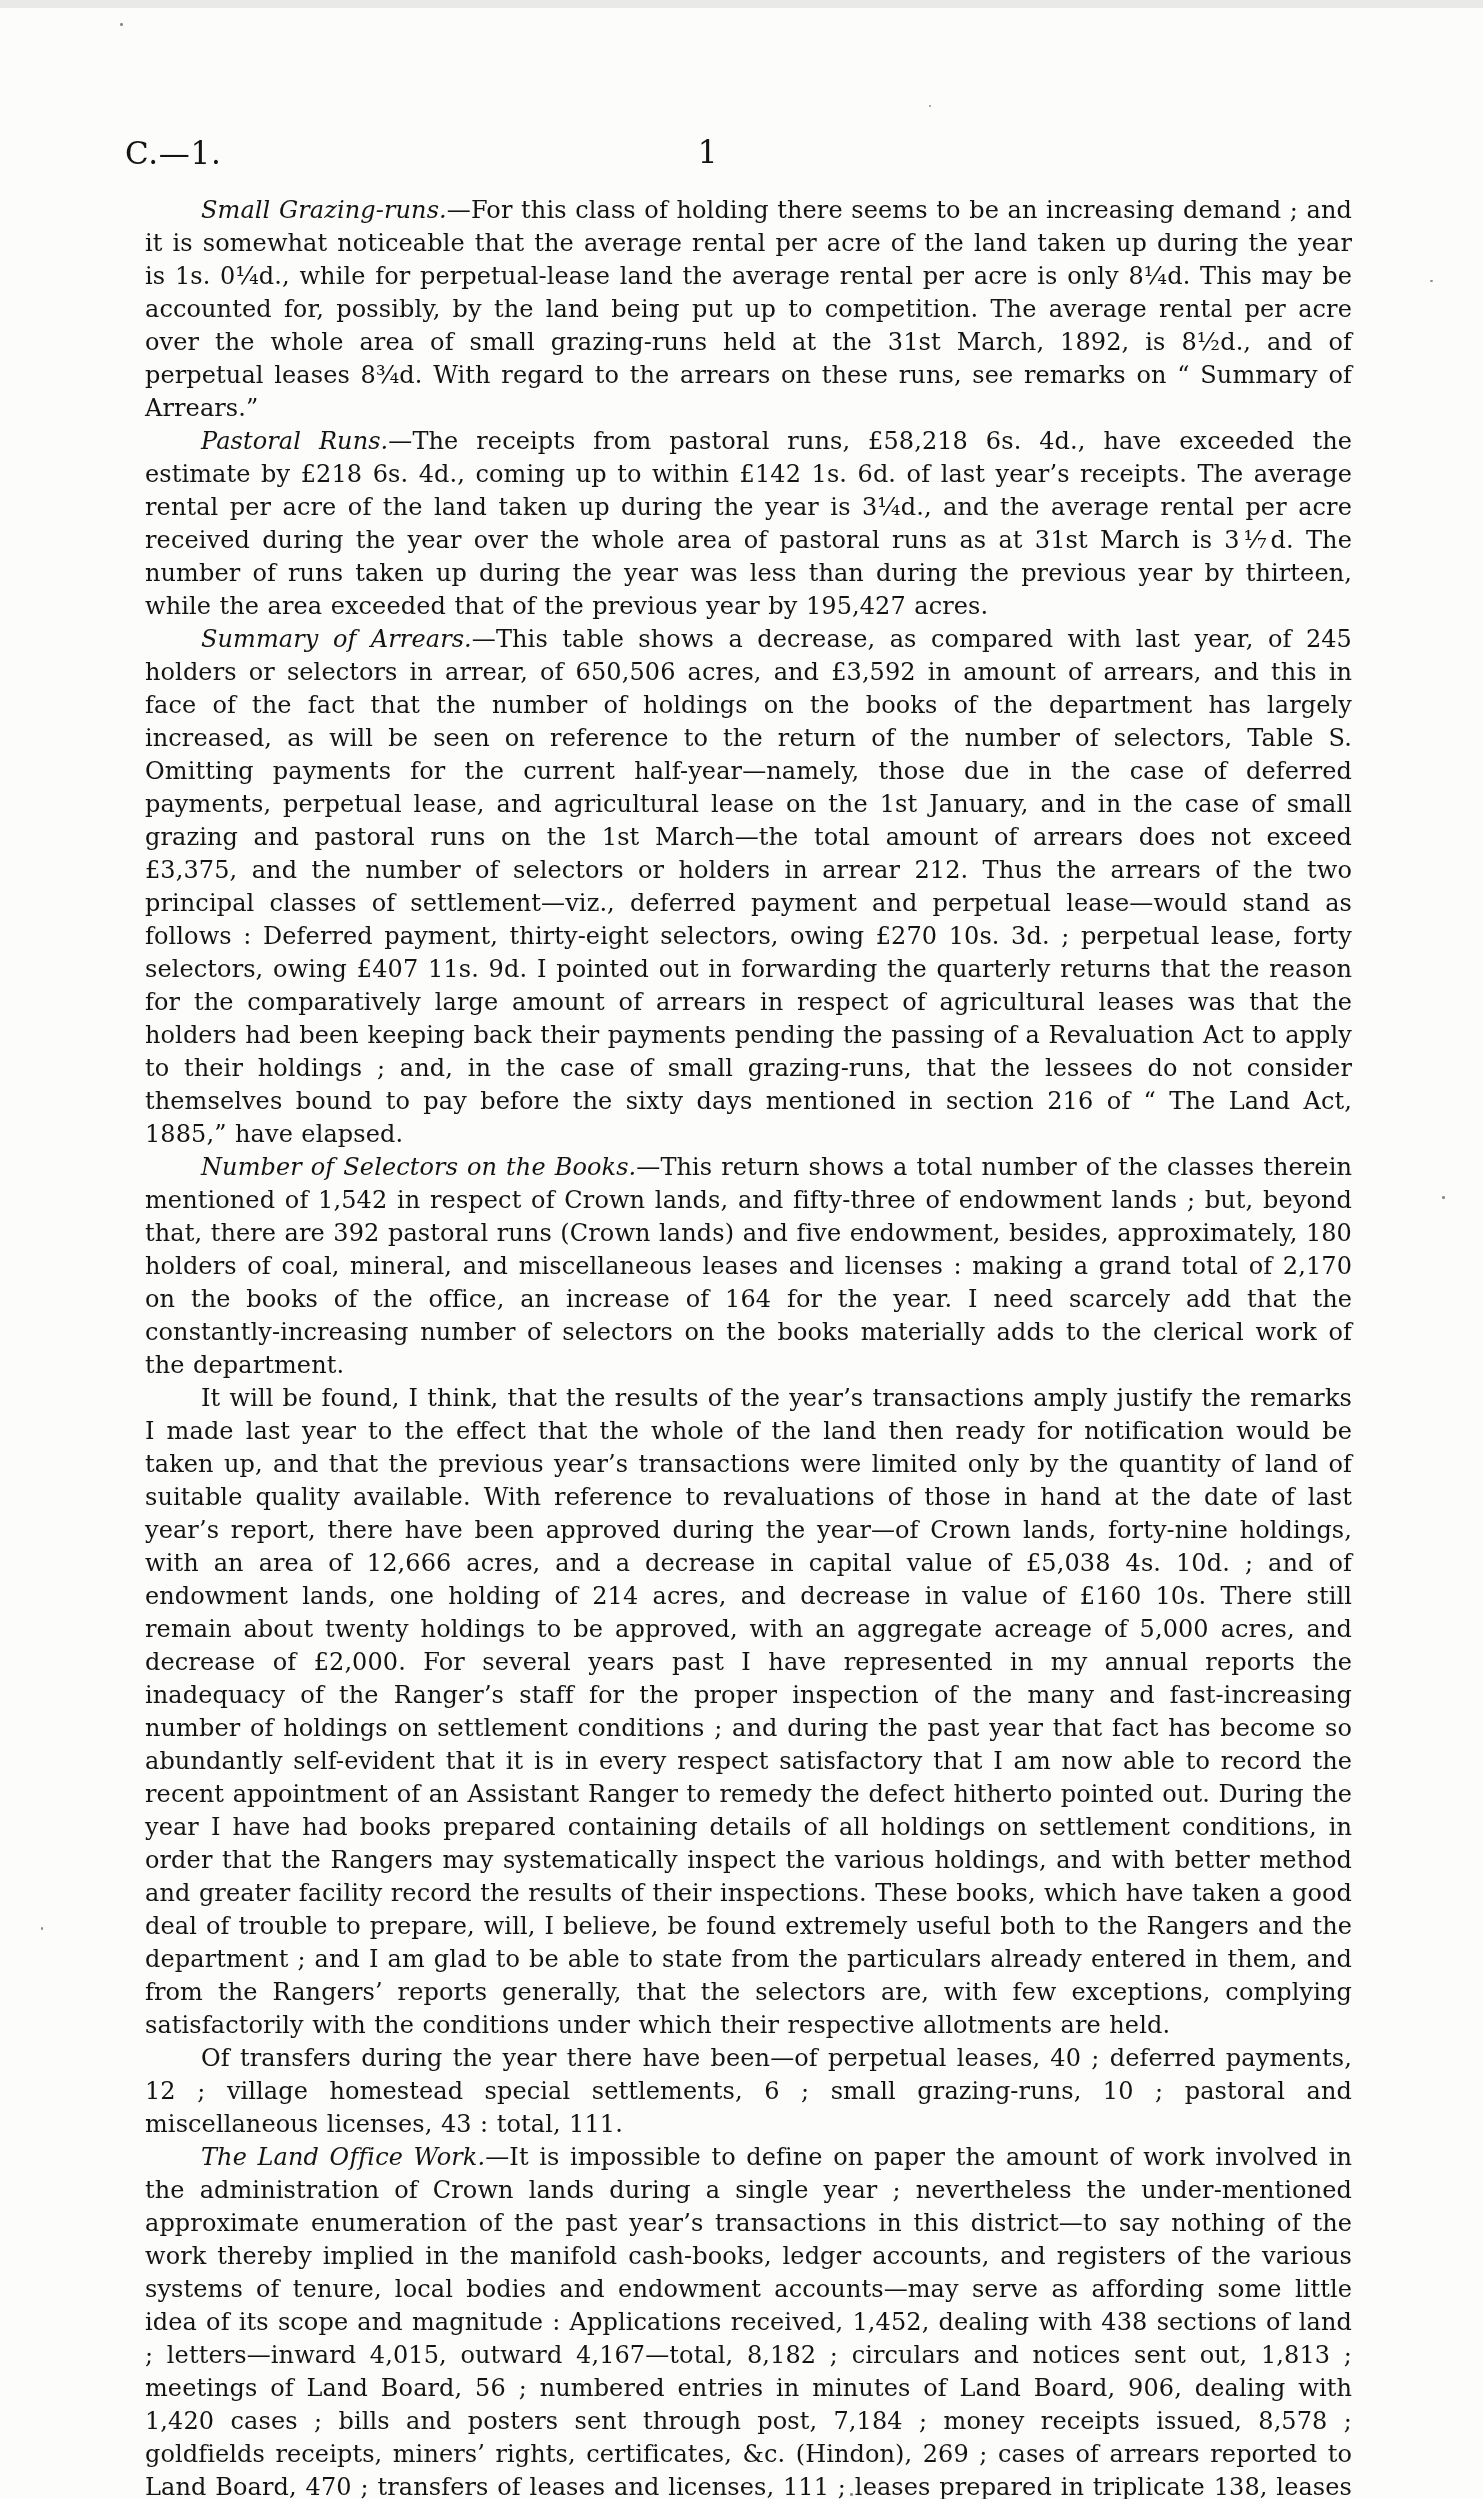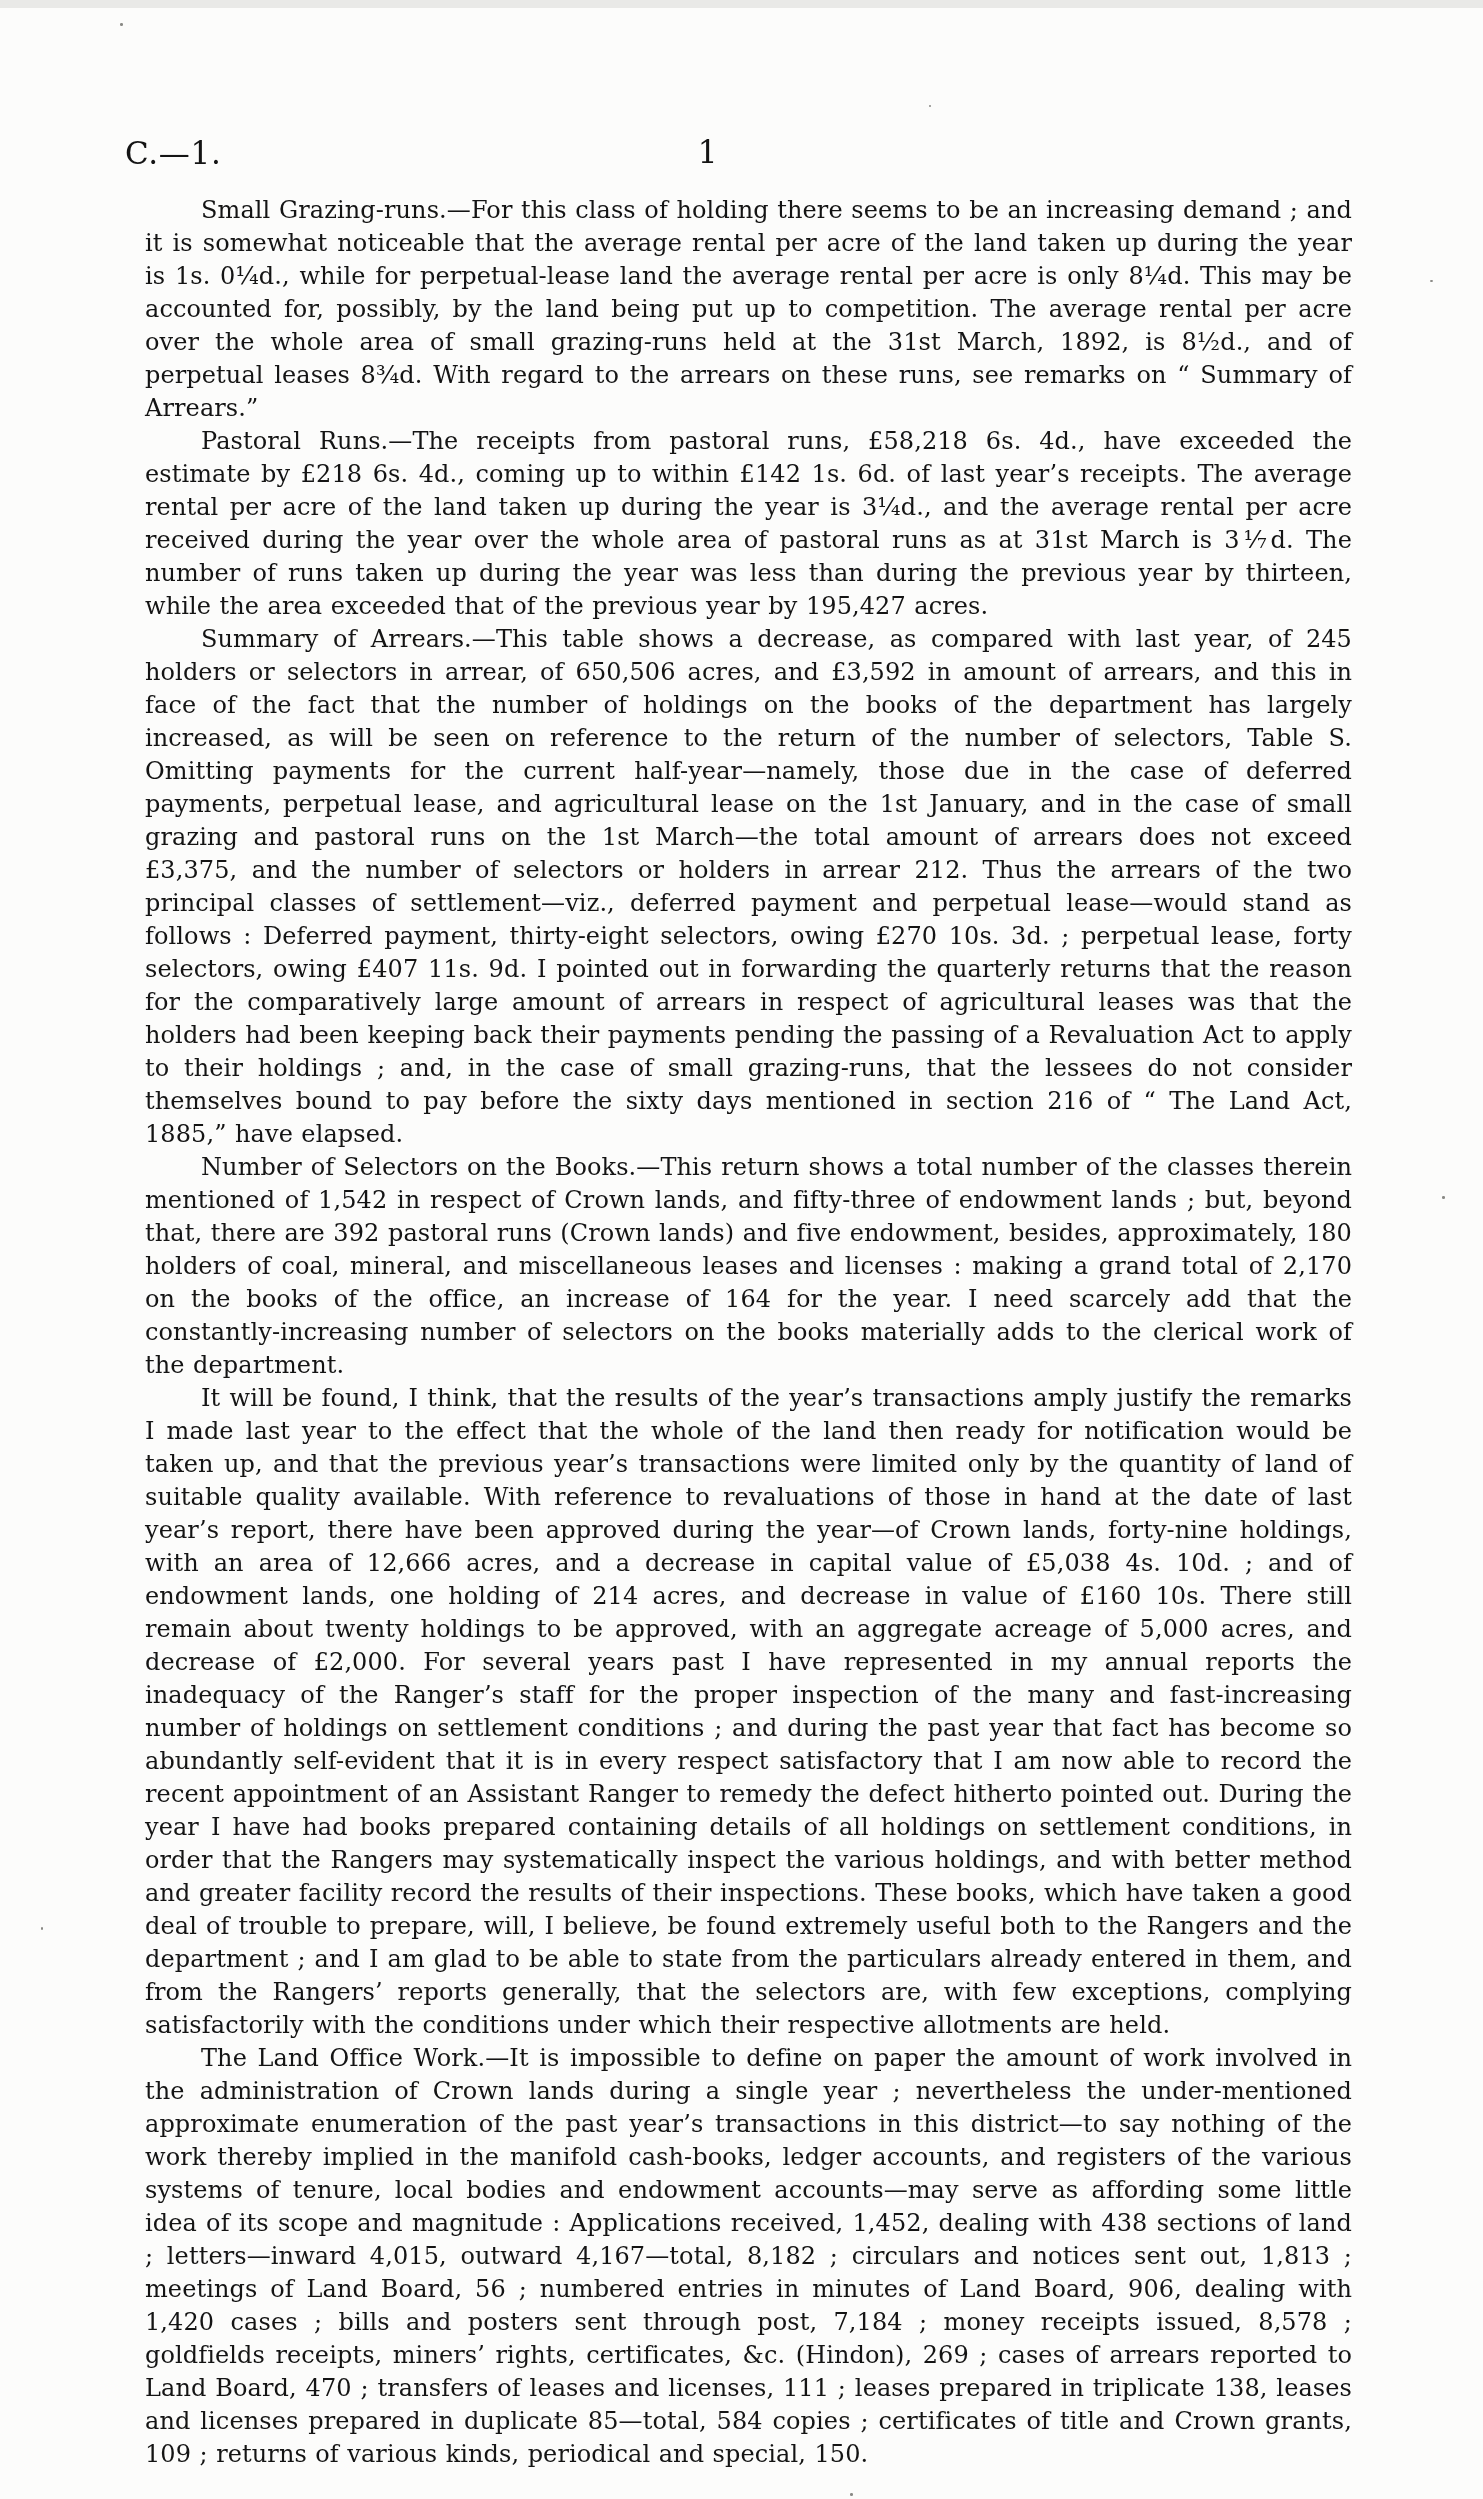--- a/index.html
+++ b/index.html
@@ -42,20 +42,21 @@
     font-size: 24px;
     line-height: 33px;
     letter-spacing: 0.1px;
     word-spacing: 0.7px;
   }
   .text-block p {
     margin: 0;
     text-indent: 56px;
   }
   .lead {
+    font-style: italic;
   }
   .speck {
     position: absolute;
     background: #8a8a86;
     border-radius: 50%;
   }
 </style>
 </head>
 <body>
 
@@ -63,20 +64,21 @@
 
   <div class="doc-ref">C.—1.</div>
   <div class="page-num">1</div>
 
   <div class="text-block">
     <p><span class="lead">Small Grazing-runs.</span><span>—For this class of holding there seems to be an increasing demand ; and it is somewhat noticeable that the average rental per acre of the land taken up during the year is 1s. 0¼d., while for perpetual-lease land the average rental per acre is only 8¼d. This may be accounted for, possibly, by the land being put up to competition. The average rental per acre over the whole area of small grazing-runs held at the 31st March, 1892, is 8½d., and of perpetual leases 8¾d. With regard to the arrears on these runs, see remarks on “ Summary of Arrears.”</span></p>
     <p><span class="lead">Pastoral Runs.</span><span>—The receipts from pastoral runs, £58,218 6s. 4d., have exceeded the estimate by £218 6s. 4d., coming up to within £142 1s. 6d. of last year’s receipts. The average rental per acre of the land taken up during the year is 3¼d., and the average rental per acre received during the year over the whole area of pastoral runs as at 31st March is 3⅐d. The number of runs taken up during the year was less than during the previous year by thirteen, while the area exceeded that of the previous year by 195,427 acres.</span></p>
     <p><span class="lead">Summary of Arrears.</span><span>—This table shows a decrease, as compared with last year, of 245 holders or selectors in arrear, of 650,506 acres, and £3,592 in amount of arrears, and this in face of the fact that the number of holdings on the books of the department has largely increased, as will be seen on reference to the return of the number of selectors, Table S. Omitting payments for the current half-year—namely, those due in the case of deferred payments, perpetual lease, and agricultural lease on the 1st January, and in the case of small grazing and pastoral runs on the 1st March—the total amount of arrears does not exceed £3,375, and the number of selectors or holders in arrear 212. Thus the arrears of the two principal classes of settlement—viz., deferred payment and perpetual lease—would stand as follows : Deferred payment, thirty-eight selectors, owing £270 10s. 3d. ; perpetual lease, forty selectors, owing £407 11s. 9d. I pointed out in forwarding the quarterly returns that the reason for the comparatively large amount of arrears in respect of agricultural leases was that the holders had been keeping back their payments pending the passing of a Revaluation Act to apply to their holdings ; and, in the case of small grazing-runs, that the lessees do not consider themselves bound to pay before the sixty days mentioned in section 216 of “ The Land Act, 1885,” have elapsed.</span></p>
     <p><span class="lead">Number of Selectors on the Books.</span><span>—This return shows a total number of the classes therein mentioned of 1,542 in respect of Crown lands, and fifty-three of endowment lands ; but, beyond that, there are 392 pastoral runs (Crown lands) and five endowment, besides, approximately, 180 holders of coal, mineral, and miscellaneous leases and licenses : making a grand total of 2,170 on the books of the office, an increase of 164 for the year. I need scarcely add that the constantly-increasing number of selectors on the books materially adds to the clerical work of the department.</span></p>
     <p><span class="lead"></span><span>It will be found, I think, that the results of the year’s transactions amply justify the remarks I made last year to the effect that the whole of the land then ready for notification would be taken up, and that the previous year’s transactions were limited only by the quantity of land of suitable quality available. With reference to revaluations of those in hand at the date of last year’s report, there have been approved during the year—of Crown lands, forty-nine holdings, with an area of 12,666 acres, and a decrease in capital value of £5,038 4s. 10d. ; and of endowment lands, one holding of 214 acres, and decrease in value of £160 10s. There still remain about twenty holdings to be approved, with an aggregate acreage of 5,000 acres, and decrease of £2,000. For several years past I have represented in my annual reports the inadequacy of the Ranger’s staff for the proper inspection of the many and fast-increasing number of holdings on settlement conditions ; and during the past year that fact has become so abundantly self-evident that it is in every respect satisfactory that I am now able to record the recent appointment of an Assistant Ranger to remedy the defect hitherto pointed out. During the year I have had books prepared containing details of all holdings on settlement conditions, in order that the Rangers may systematically inspect the various holdings, and with better method and greater facility record the results of their inspections. These books, which have taken a good deal of trouble to prepare, will, I believe, be found extremely useful both to the Rangers and the department ; and I am glad to be able to state from the particulars already entered in them, and from the Rangers’ reports generally, that the selectors are, with few exceptions, complying satisfactorily with the conditions under which their respective allotments are held.</span></p>
+    <p><span class="lead"></span><span>Of transfers during the year there have been—of perpetual leases, 40 ; deferred payments, 12 ; village homestead special settlements, 6 ; small grazing-runs, 10 ; pastoral and miscellaneous licenses, 43 : total, 111.</span></p>
     <p><span class="lead">The Land Office Work.</span><span>—It is impossible to define on paper the amount of work involved in the administration of Crown lands during a single year ; nevertheless the under-mentioned approximate enumeration of the past year’s transactions in this district—to say nothing of the work thereby implied in the manifold cash-books, ledger accounts, and registers of the various systems of tenure, local bodies and endowment accounts—may serve as affording some little idea of its scope and magnitude : Applications received, 1,452, dealing with 438 sections of land ; letters—inward 4,015, outward 4,167—total, 8,182 ; circulars and notices sent out, 1,813 ; meetings of Land Board, 56 ; numbered entries in minutes of Land Board, 906, dealing with 1,420 cases ; bills and posters sent through post, 7,184 ; money receipts issued, 8,578 ; goldfields receipts, miners’ rights, certificates, &amp;c. (Hindon), 269 ; cases of arrears reported to Land Board, 470 ; transfers of leases and licenses, 111 ; leases prepared in triplicate 138, leases and licenses prepared in duplicate 85—total, 584 copies ; certificates of title and Crown grants, 109 ; returns of various kinds, periodical and special, 150.</span></p>
 
   </div>
 
   <div class="speck" style="left:120px; top:15px;  width:2.7px; height:2.7px;"></div>
   <div class="speck" style="left:929px;top:97px; width:2px; height:2px;"></div>
   <div class="speck" style="left:1430px;top:272px; width:2.7px; height:2px;"></div>
   <div class="speck" style="left:1442px;top:1188px;width:2.7px; height:2.7px;"></div>
   <div class="speck" style="left:41px;  top:1919px;width:2px; height:2.7px;"></div>
   <div class="speck" style="left:553px; top:2410px;width:2.7px; height:2px;"></div>

